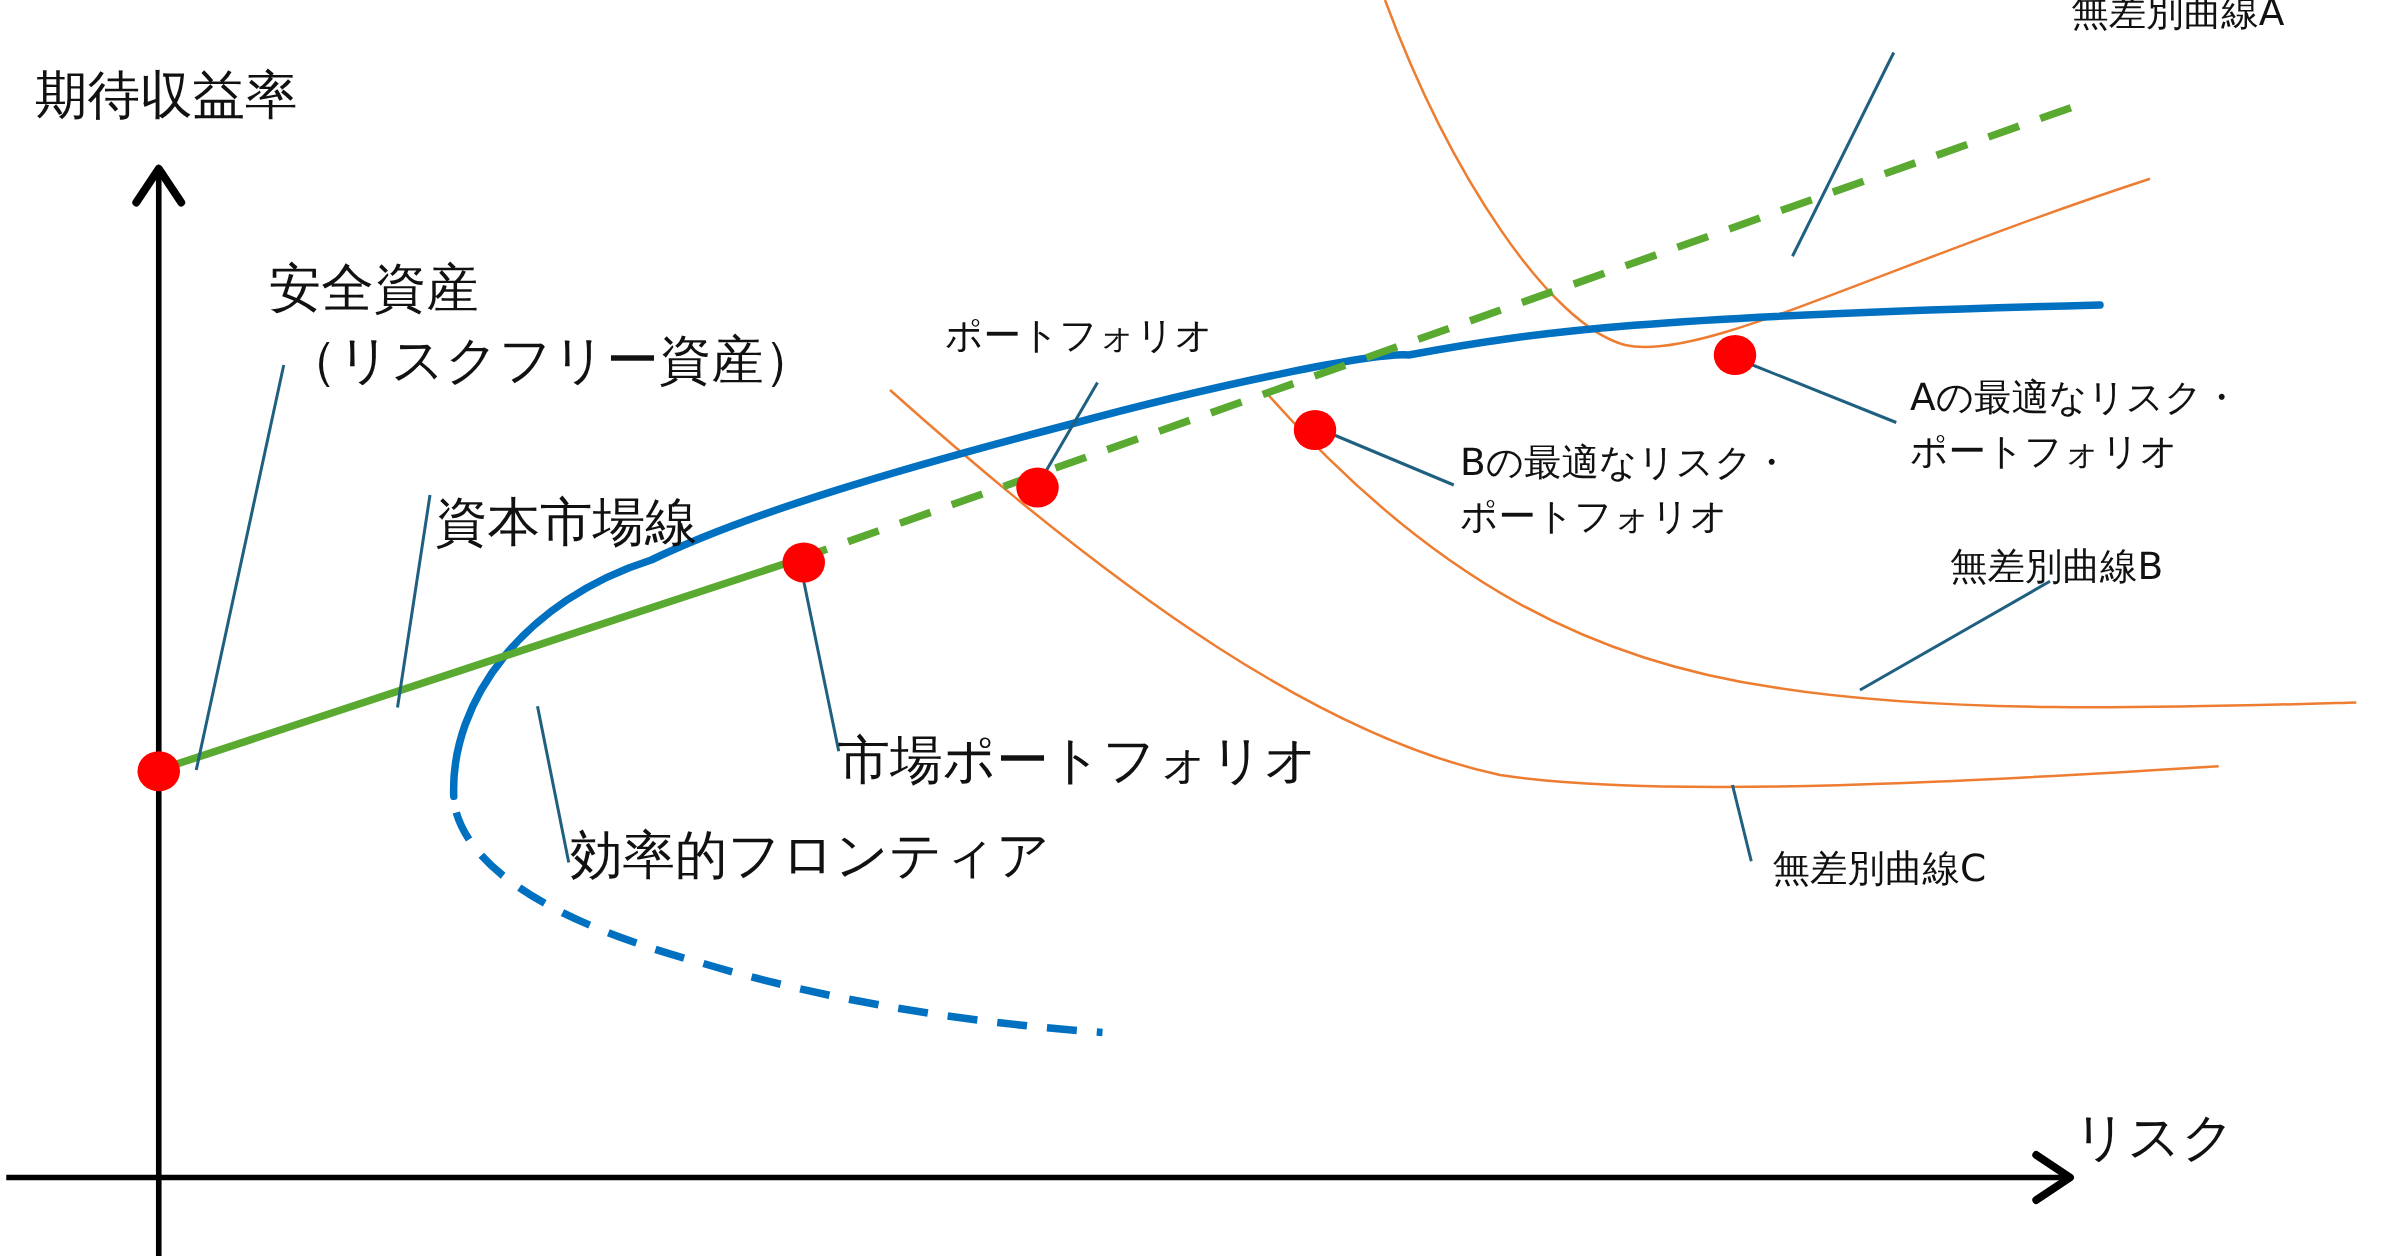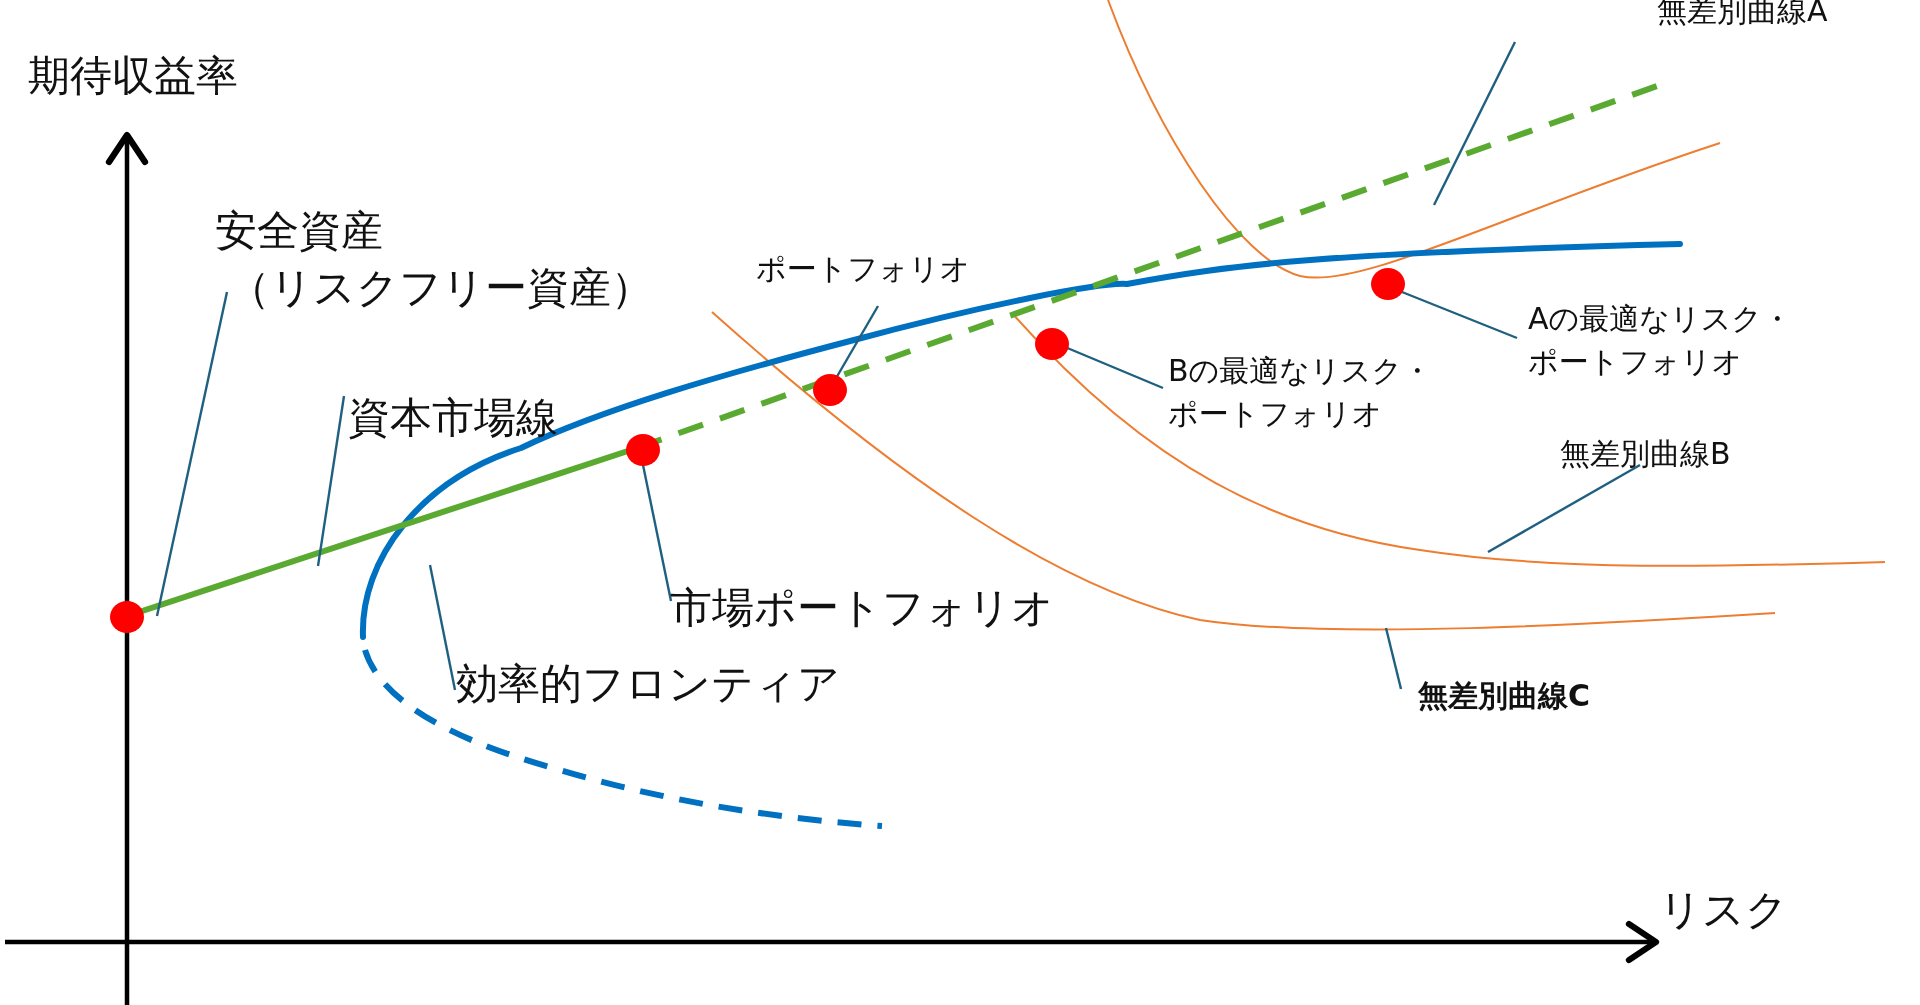--- a/index.html
+++ b/index.html
@@ -74,14 +74,14 @@
   <div class="lbl lbl-md" style="left:756px; top:250px;">ポートフォリオ</div>
 
   <div class="lbl lbl-md" style="left:1168px; top:352px;text-align:center;">Bの最適なリスク・</div>
   <div class="lbl lbl-md" style="left:1168px; top:395px;">ポートフォリオ</div>
 
   <div class="lbl lbl-md" style="left:1528px; top:300px;">Aの最適なリスク・</div>
   <div class="lbl lbl-md" style="left:1528px; top:343px;">ポートフォリオ</div>
 
   <div class="lbl lbl-md" style="left:1657px; top:-8px;">無差別曲線A</div>
   <div class="lbl lbl-md" style="left:1560px; top:435px;">無差別曲線B</div>
-  <div class="lbl lbl-md" style="left:1418px; top:677px;font-weight:bold;">無差別曲線C</div>
+  <div class="lbl lbl-md" style="left:1418px; top:677px;">無差別曲線C</div>
 </div>
 
 </body></html>

